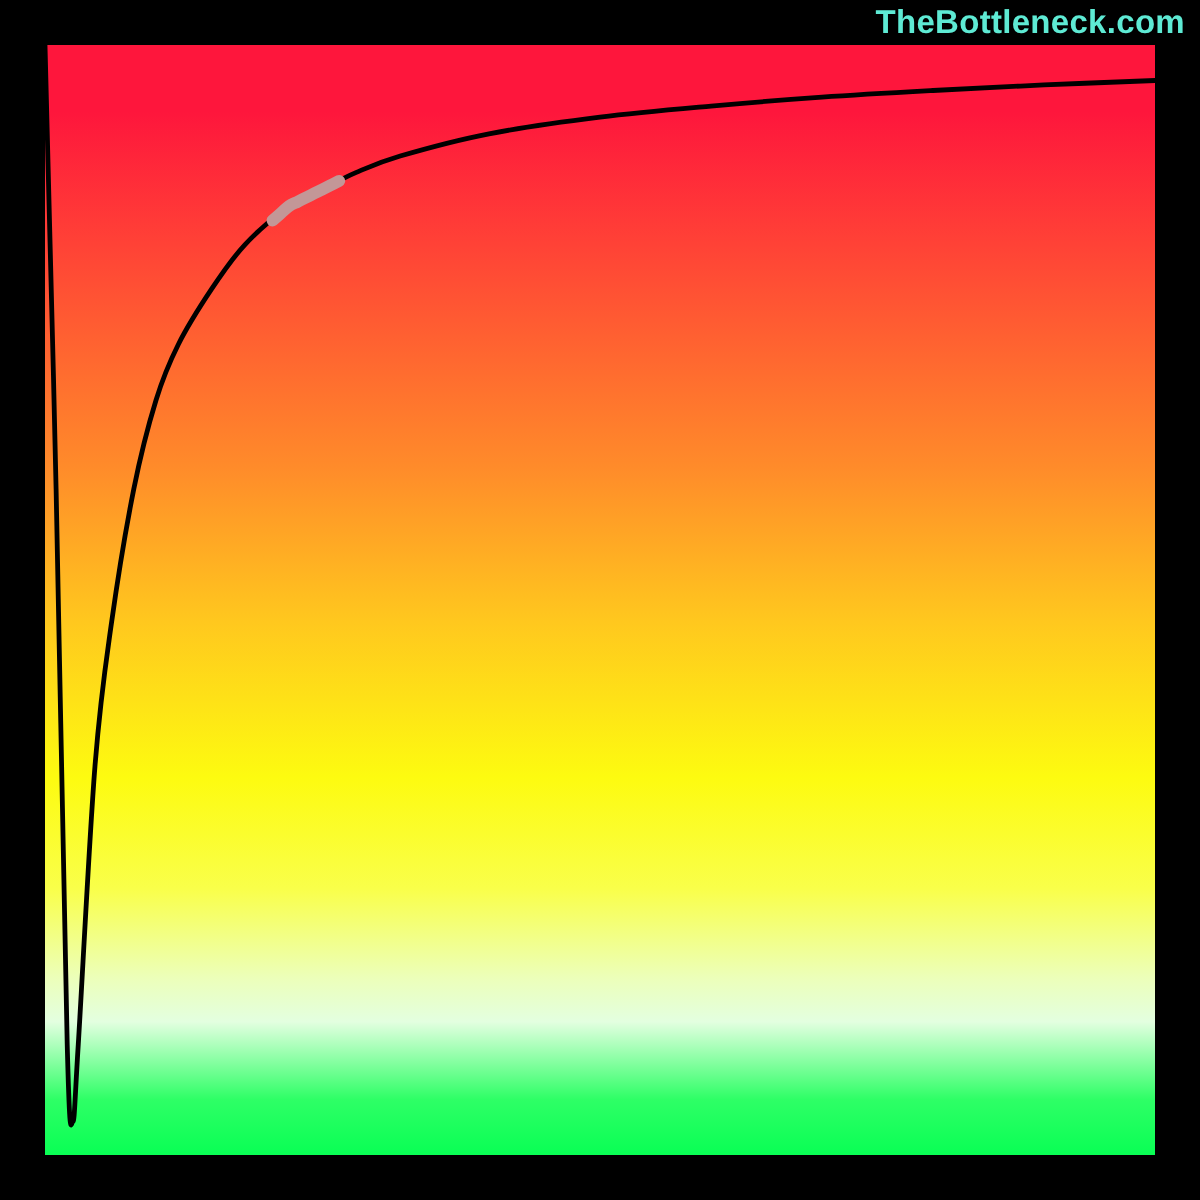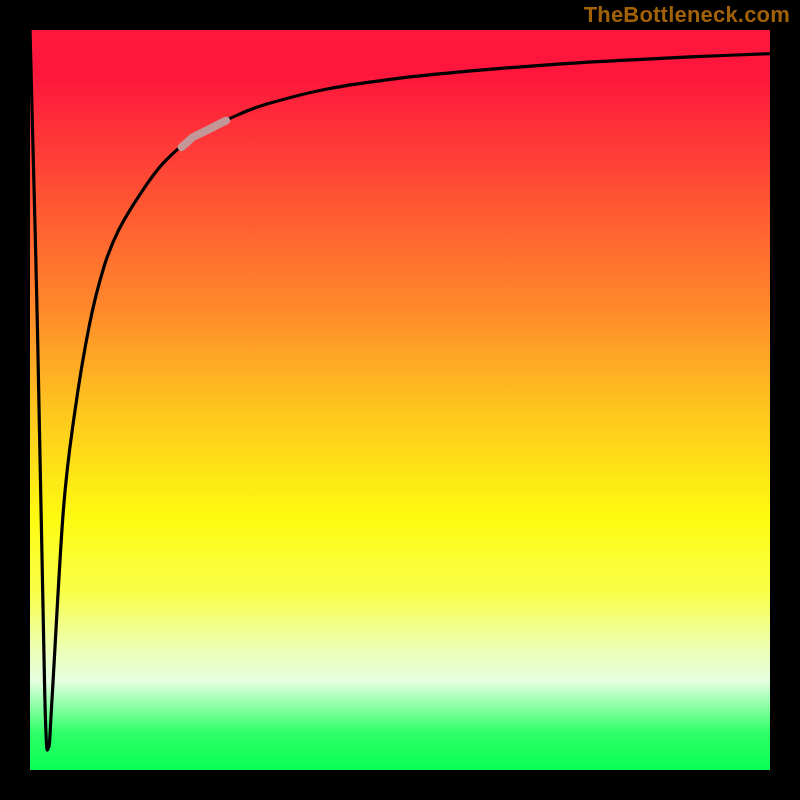--- a/index.html
+++ b/index.html
@@ -14,21 +14,21 @@
   .frame {
     position: relative;
     width: 800px;
     height: 800px;
     background: #000;
   }
   .watermark {
     position: absolute;
     top: 2px;
     right: 10px;
-    color: #a16207;
+    color: #5eead4;
     font-size: 22px;
     font-weight: 600;
     letter-spacing: 0.2px;
     user-select: none;
   }
   .plot-area {
     position: absolute;
     left: 30px;
     top: 30px;
     width: 740px;

